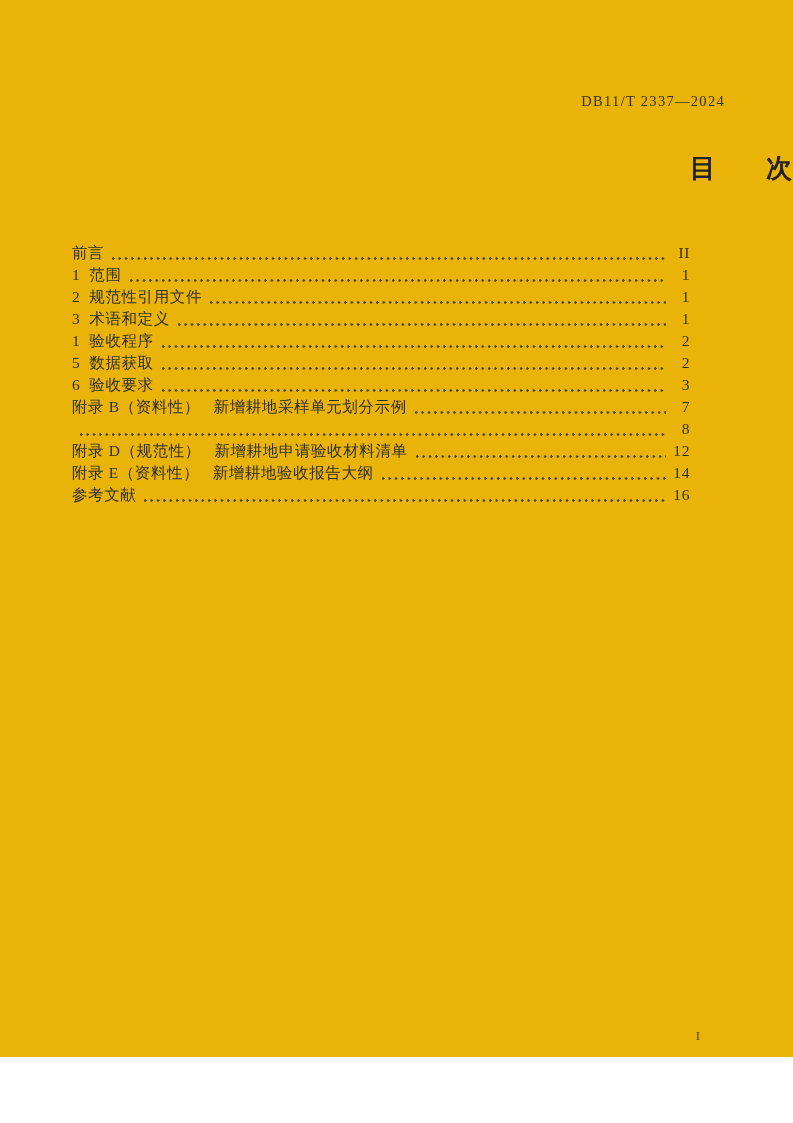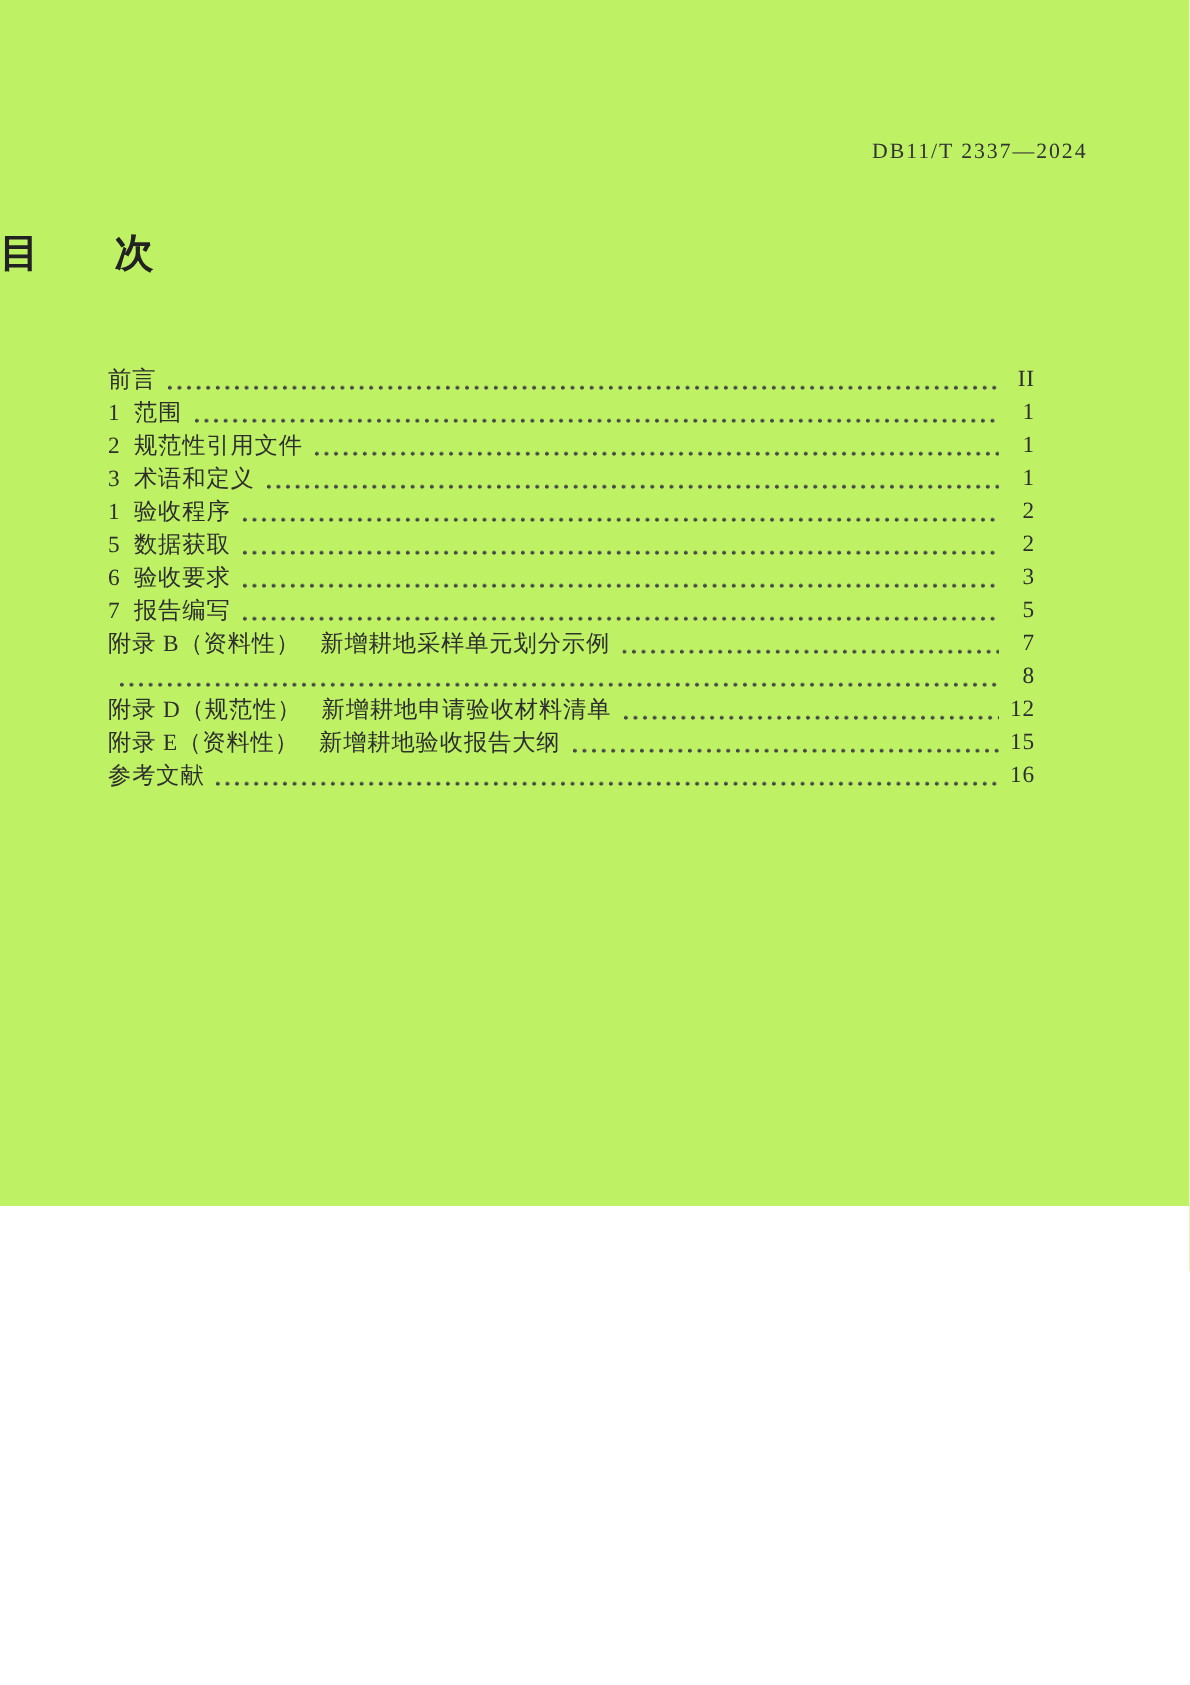--- a/index.html
+++ b/index.html
@@ -3,42 +3,42 @@
 <meta charset="utf-8">
 <style>
   html, body {
     margin: 0;
     padding: 0;
     background: #ffffff;
   }
   .page {
     position: relative;
     width: 793px;
-    height: 804px;
-    background: #bef264;
+    height: 1057px;
+    background: #eab308;
     font-family: "Liberation Serif", "DejaVu Serif", serif;
     color: #2e2e2e;
     overflow: hidden;
     text-decoration: underline;
   }
   .doc-header {
     position: absolute;
     top: 93px;
     right: 68px;
     font-size: 14.5px;
     letter-spacing: 1.3px;
     color: #333333;
     white-space: pre;
   }
   .doc-title {
     position: absolute;
     top: 151px;
     left: 0;
     width: 100%;
-    text-align: left;
+    text-align: right;
     font-size: 26px;
     font-weight: 700;
     letter-spacing: 1px;
     font-family: "Liberation Sans", "DejaVu Sans", sans-serif;
     color: #222222;
     white-space: pre;
   }
   .toc {
     position: absolute;
     top: 242px;
@@ -120,42 +120,37 @@
       <span class="toc-label">5  数据获取</span>
       <span class="toc-dots"></span>
       <span class="toc-page">2</span>
     </div>
     <div class="toc-row">
       <span class="toc-label">6  验收要求</span>
       <span class="toc-dots"></span>
       <span class="toc-page">3</span>
     </div>
     <div class="toc-row">
-      <span class="toc-label">7  报告编写</span>
-      <span class="toc-dots"></span>
-      <span class="toc-page">5</span>
-    </div>
-    <div class="toc-row">
       <span class="toc-label">附录 B（资料性）   新增耕地采样单元划分示例</span>
       <span class="toc-dots"></span>
       <span class="toc-page">7</span>
     </div>
     <div class="toc-row">
       <span class="toc-dots"></span>
       <span class="toc-page">8</span>
     </div>
     <div class="toc-row">
       <span class="toc-label">附录 D（规范性）   新增耕地申请验收材料清单</span>
       <span class="toc-dots"></span>
       <span class="toc-page">12</span>
     </div>
     <div class="toc-row">
       <span class="toc-label">附录 E（资料性）   新增耕地验收报告大纲</span>
       <span class="toc-dots"></span>
-      <span class="toc-page">15</span>
+      <span class="toc-page">14</span>
     </div>
     <div class="toc-row">
       <span class="toc-label">参考文献</span>
       <span class="toc-dots"></span>
       <span class="toc-page">16</span>
     </div>
   </div>
 
   <div class="page-footer-num">I</div>
 

